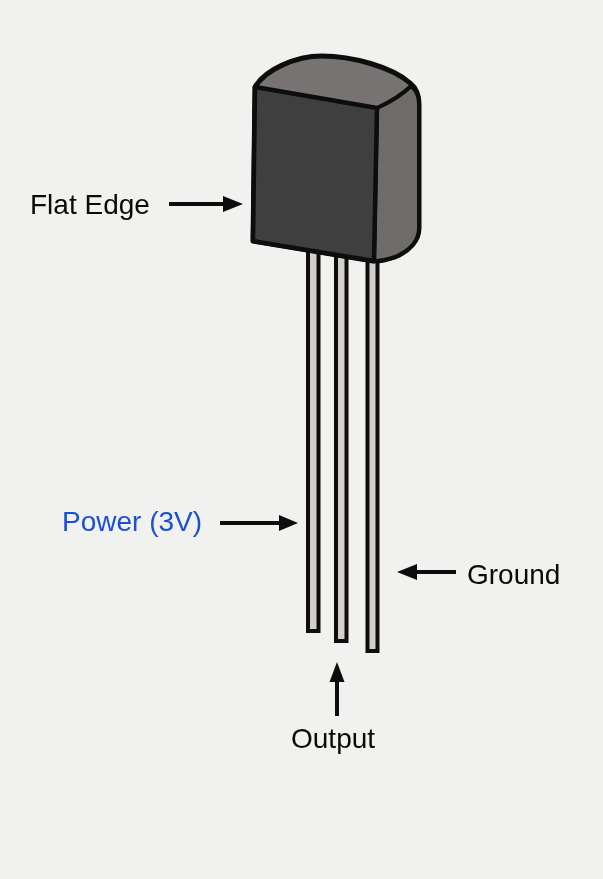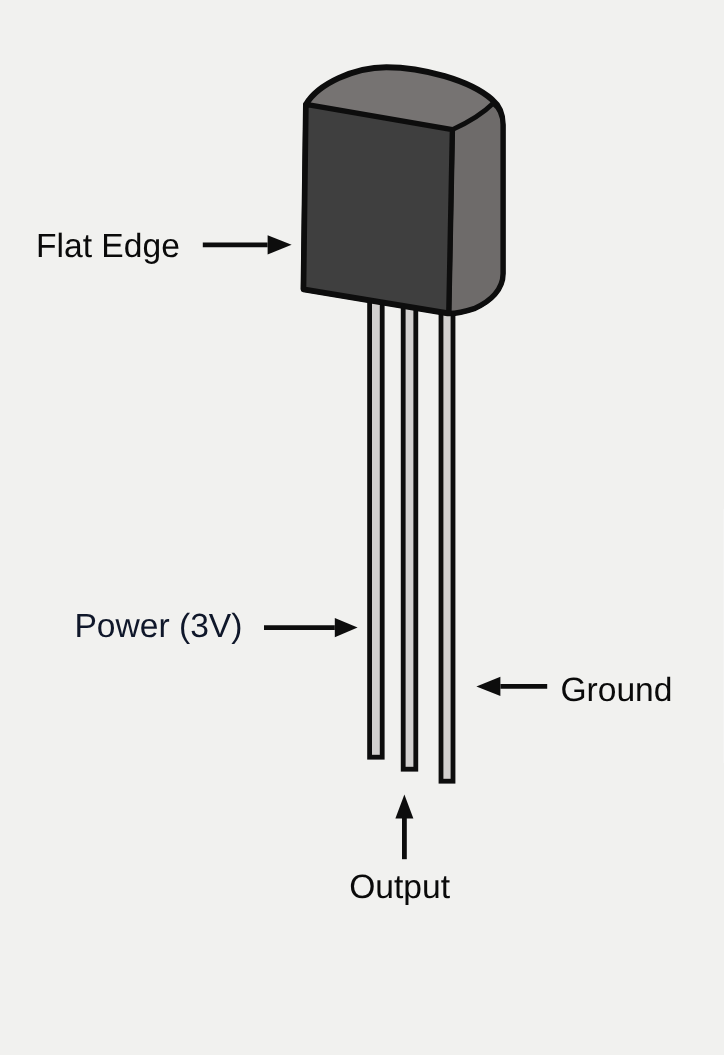--- a/index.html
+++ b/index.html
@@ -80,20 +80,20 @@
         <polygon stroke="none" points="417,564 397,572 417,580" fill="#0d0d0d"></polygon>
 
         <line x1="337" y1="716" x2="337" y2="681"></line>
         <polygon stroke="none" points="329.5,682 337,662 344.5,682" fill="#0d0d0d"></polygon>
       </g>
     </g>
   </svg>
 
   <div class="label" style="left: 30px; top: 191px; color: rgb(10, 10, 10);">Flat Edge</div>
 
-  <div class="label" style="left: 62px; top: 508px; color: #0f172a;">Power (3V)</div>
+  <div class="label" style="left: 62px; top: 508px; color: #1d4ed8;">Power (3V)</div>
 
   <div class="label" style="left: 291px; top: 725px; color: rgb(10, 10, 10);">Output</div>
 
   <div class="label" style="left: 467px; top: 561px; color: rgb(10, 10, 10);">Ground</div>
 
 
 </div>
 
 </body></html>

